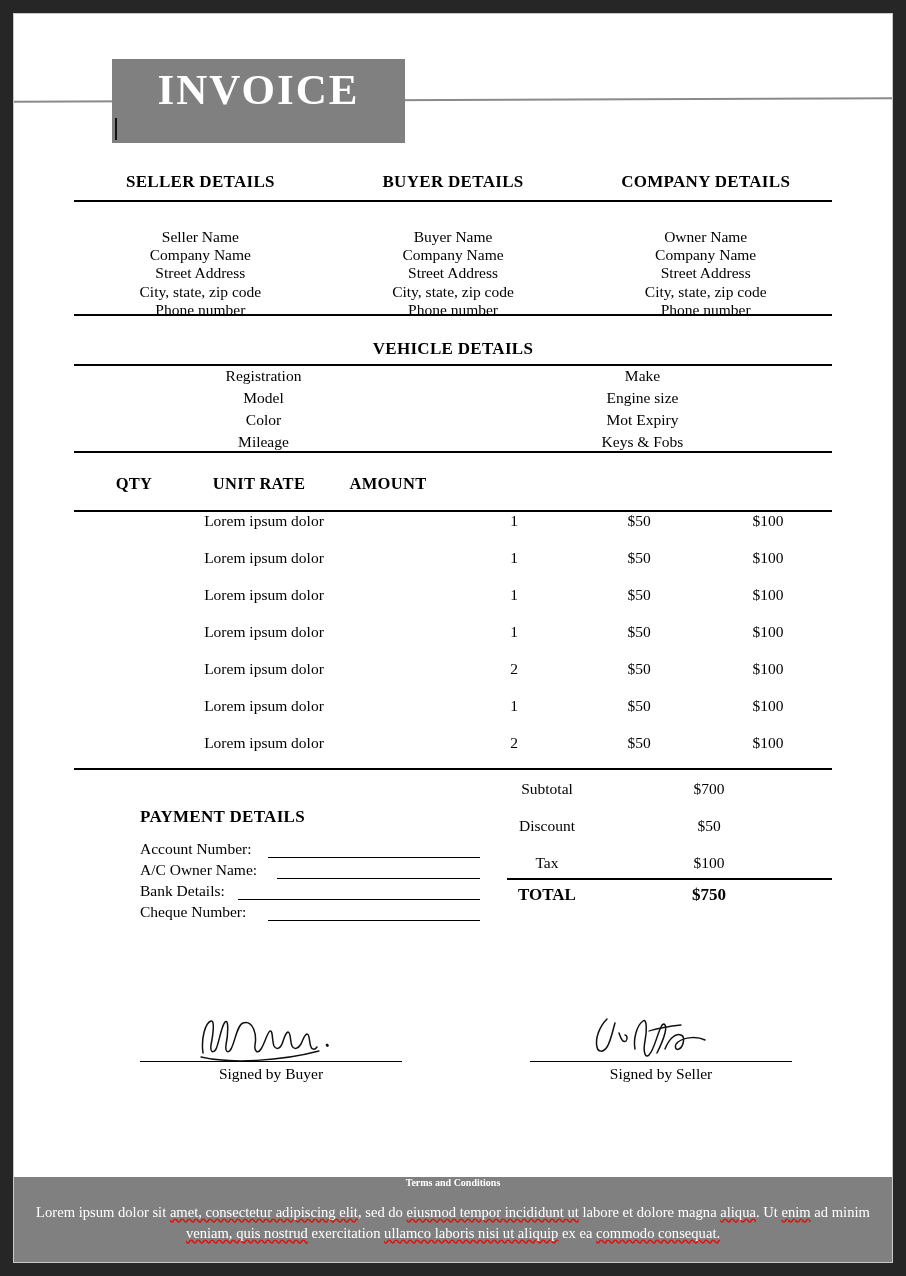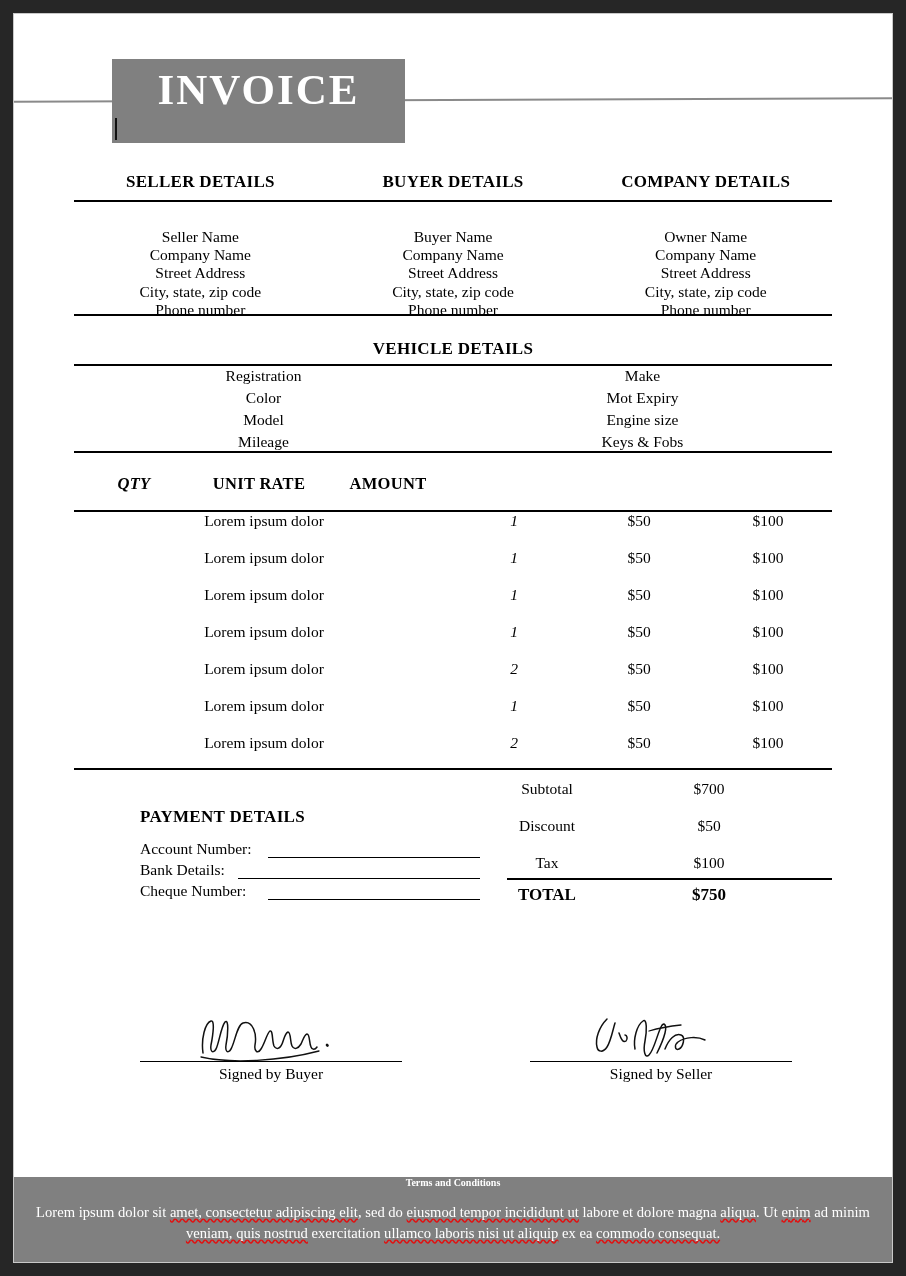--- a/index.html
+++ b/index.html
@@ -146,21 +146,21 @@
 
   
   #items-head {
     top: 460px;
     display: flex;
     font-size: 16.5px;
     font-weight: bold;
     letter-spacing: .3px;
   }
   .col-desc   { width: 380px; text-align: center; }
-  .col-qty    { width: 120px; text-align: center; font-style: italic; }
+  .col-qty    { width: 120px; text-align: center; }
   .col-rate   { width: 130px; text-align: center; }
   .col-amount { width: 128px; text-align: center; }
 
   #items-rule-top { top: 496px; }
 
   #items-body { top: 498px; }
   .item-row {
     display: flex;
     height: 37px;
     align-items: flex-start;
@@ -337,26 +337,26 @@
     <div class="content rule-med" id="parties-rule-bottom"></div>
 
     <div class="content" id="vehicle-title">VEHICLE DETAILS</div>
     <div class="content rule-thick" id="vehicle-rule-top"></div>
     <div class="content" id="vehicle-body">
       <div class="veh-row">
         <div>Registration</div>
         <div>Make</div>
       </div>
       <div class="veh-row">
+        <div>Model</div>
+        <div>Engine size</div>
+      </div>
+      <div class="veh-row">
         <div>Color</div>
         <div>Mot Expiry</div>
-      </div>
-      <div class="veh-row">
-        <div>Model</div>
-        <div>Engine size</div>
       </div>
       <div class="veh-row">
         <div>Mileage</div>
         <div>Keys &amp; Fobs</div>
       </div>
     </div>
     <div class="content rule-thick" id="vehicle-rule-bottom"></div>
 
     <div class="content" id="items-head">
       <div class="col-qty">QTY</div>
@@ -427,20 +427,24 @@
     <div id="total-divider"></div>
     <div id="grand-total">
       <div class="t-label">TOTAL</div>
       <div class="t-value">$750</div>
     </div>
 
     <div id="payment-title">PAYMENT DETAILS</div>
     <div id="payment-fields">
       <div class="pay-row r1">
         <span class="pay-label">Account Number:</span>
+        <span class="pay-blank"></span>
+      </div>
+      <div class="pay-row r2">
+        <span class="pay-label">A/C Owner Name:</span>
         <span class="pay-blank"></span>
       </div>
       <div class="pay-row r3">
         <span class="pay-label">Bank Details:</span>
         <span class="pay-blank"></span>
       </div>
       <div class="pay-row r4">
         <span class="pay-label">Cheque Number:</span>
         <span class="pay-blank"></span>
       </div>

